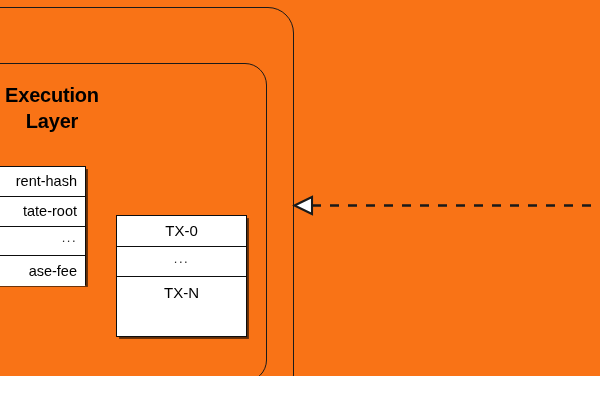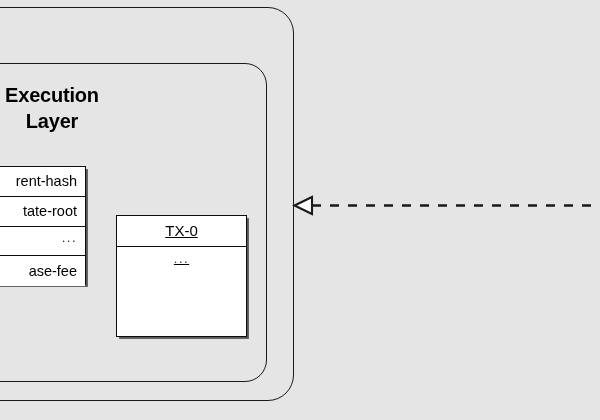--- a/index.html
+++ b/index.html
@@ -3,22 +3,22 @@
 <meta charset="utf-8">
 <style>
   html, body {
     margin: 0;
     padding: 0;
     background: #ffffff;
   }
   #canvas {
     position: relative;
     width: 600px;
-    height: 420px;
-    background: #e5e5e5;
+    height: 376px;
+    background: #f97316;
     overflow: hidden;
     font-family: "Liberation Sans", sans-serif;
   }
   #canvas svg {
     position: absolute;
     left: 0;
     top: 0;
   }
   .lbl {
     position: absolute;
@@ -102,21 +102,20 @@
   
   #tx-list {
     left: 116px;
     top: 215px;
     width: 131px;
     height: 122px;
   }
   #tx-list .row {
     height: 30.5px;
     font-size: 15px;
-    text-decoration: underline;
   }
   .arrow-layer { pointer-events: none; }
 </style>
 </head>
 <body>
 
 <div id="canvas">
 
   <div class="shell" id="outer-shell"></div>
 
@@ -142,20 +141,23 @@
     </div>
   </div>
 
   <div class="stack" id="tx-list">
     <div class="row">
       <span>TX-0</span>
     </div>
     <div class="row">
       <span class="ellip">...</span>
     </div>
+    <div class="row">
+      <span>TX-N</span>
+    </div>
   </div>
 
   <svg class="arrow-layer" width="600" height="420">
     <g>
       <line x1="312" y1="205.5" x2="600" y2="205.5" stroke="#1a1a1a" stroke-width="2.6" stroke-dasharray="9 9" stroke-linecap="butt"></line>
       <polygon points="294.5,205.5 312,197 312,214" fill="#ffffff" stroke="#1a1a1a" stroke-width="2.1" stroke-linejoin="miter"></polygon>
     </g>
   </svg>
 
 </div>

